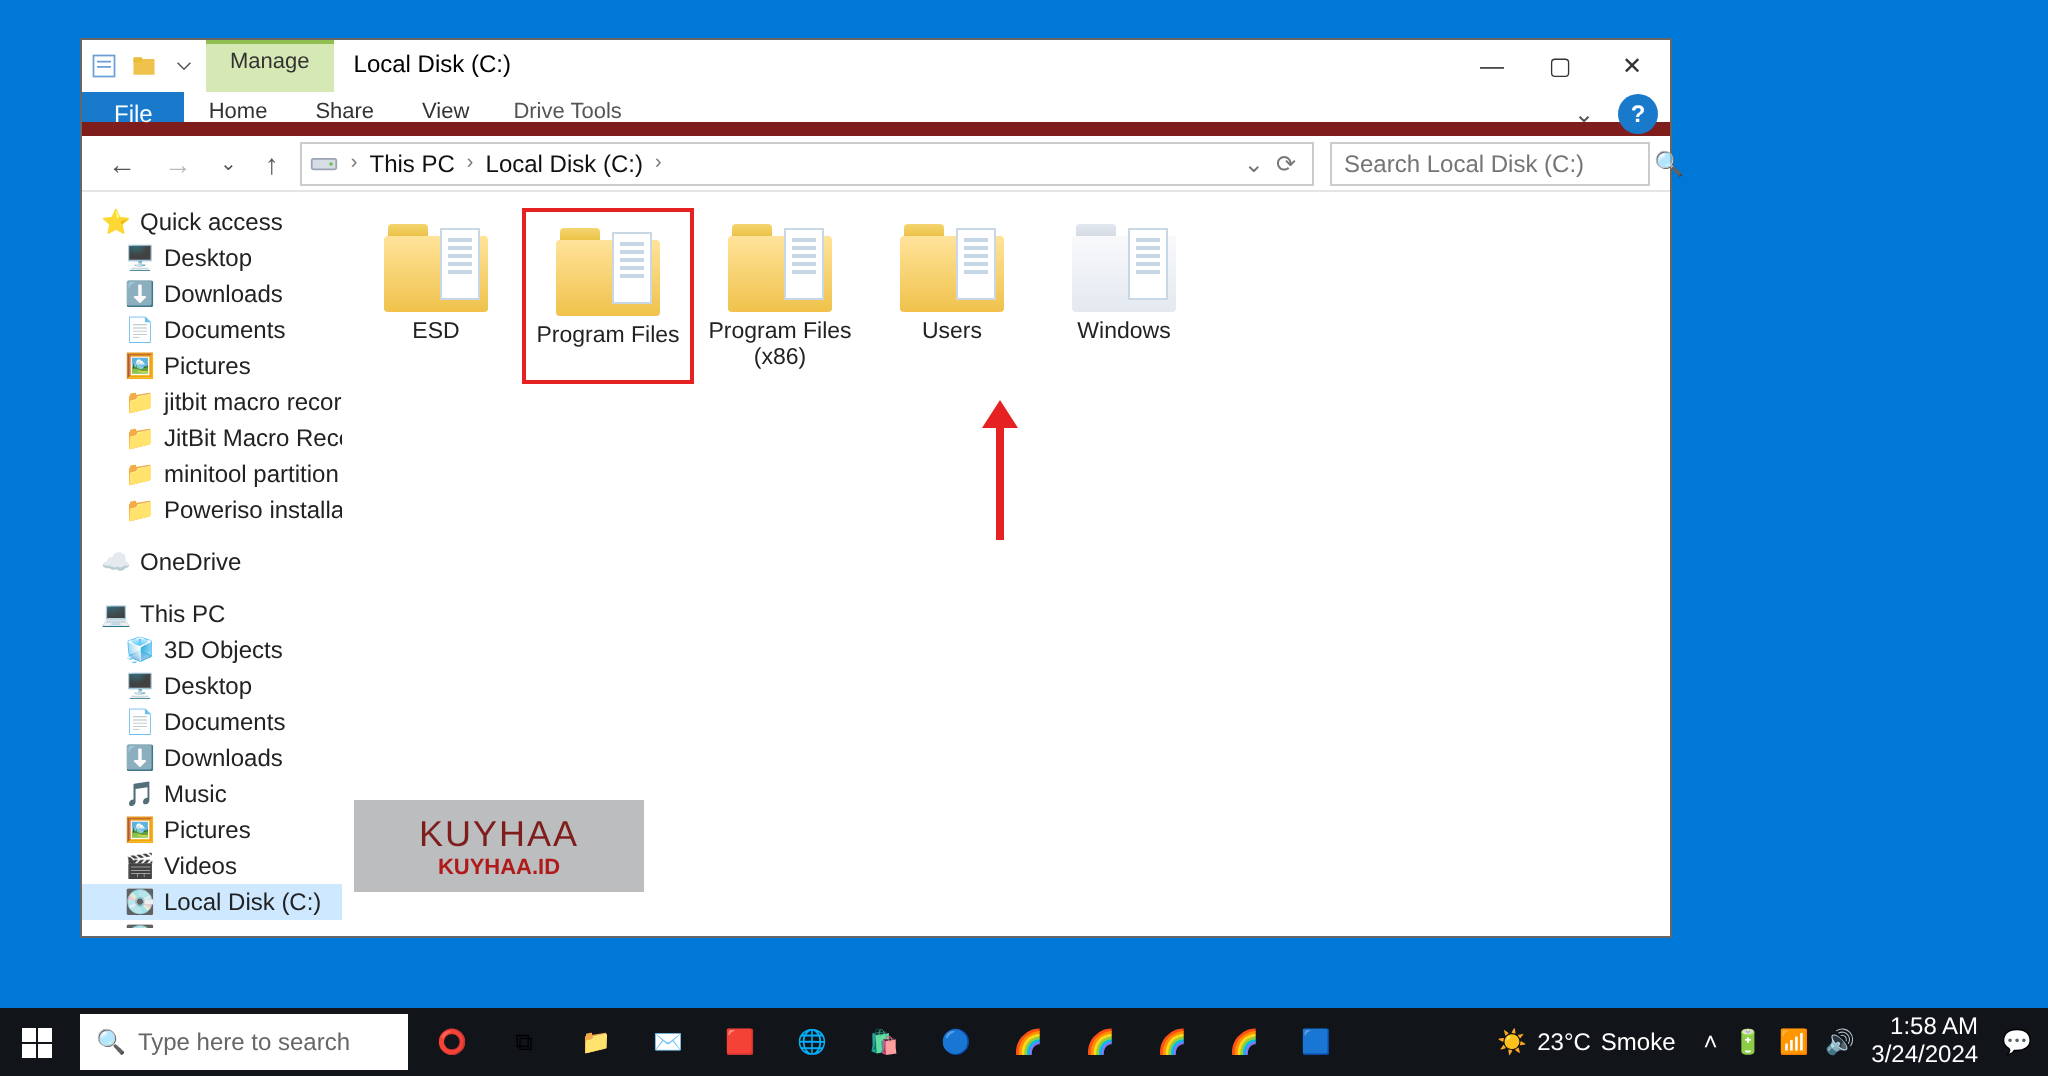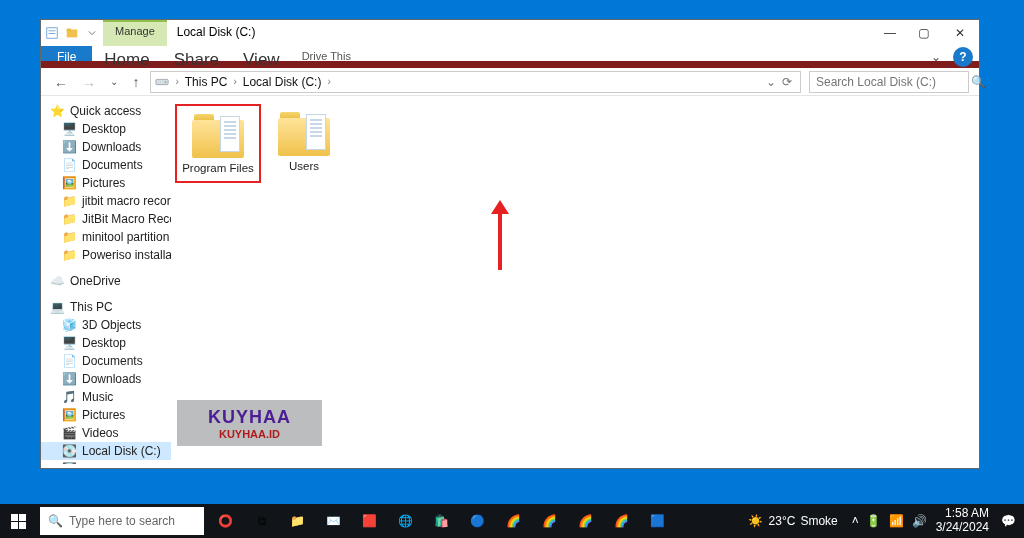--- a/index.html
+++ b/index.html
@@ -1,35 +1,35 @@
 <!DOCTYPE html>
 <html><head>
 <meta charset="utf-8">
 <style>
 *{margin:0;padding:0;box-sizing:border-box;font-family:'Segoe UI',Tahoma,sans-serif;font-size:12px;-webkit-user-select:none;user-select:none}
 html,body{width:1024px;height:538px;overflow:hidden}
 body{background:#0078d7;position:relative}
 
 
-.window{position:absolute;left:40px;top:19px;width:940px;height:450px;background:#fff;border:1px solid #666;display:flex;flex-direction:column}
+.window{position:absolute;left:40px;top:19px;width:796px;height:450px;background:#fff;border:1px solid #666;display:flex;flex-direction:column}
 
 
 .titlebar{height:26px;display:flex;align-items:stretch;background:#fff}
 .tb-left{display:flex;align-items:center;gap:6px;padding:0 4px}
 .tb-mini-icon{width:14px;height:14px;display:inline-flex;align-items:center;justify-content:center}
 .tb-manage{background:#d6e9b5;border-top:2px solid #8fc04f;padding:3px 12px 0;font-size:11px;color:#333}
 .tb-title{flex:1;padding:5px 10px;font-size:12px;color:#000}
 .tb-controls{display:flex}
 .tb-btn{width:34px;height:26px;display:flex;align-items:center;justify-content:center;font-size:12px;color:#333}
 .tb-btn.close{width:38px}
 
 
 .ribbon{height:22px;display:flex;align-items:stretch;border-bottom:7px solid #7f1d1d;background:#fff}
 .ribbon-file{background:#1979ca;color:#fff;padding:4px 16px;font-size:12px}
-.ribbon-tab{padding:4px 12px;font-size:17px;color:#333}
+.ribbon-tab{padding:4px 12px;font-size:11px;color:#333}
 .ribbon-tool{padding:4px 10px;font-size:11px;color:#555;border-left:0}
 .ribbon-flex{flex:1}
 .ribbon-help{width:20px;height:20px;border-radius:50%;background:#1979ca;color:#fff;display:flex;align-items:center;justify-content:center;font-size:12px;margin:1px 6px;font-weight:bold}
 .ribbon-chev{padding:4px 6px;color:#555}
 
 
 .addr{height:28px;display:flex;align-items:center;gap:8px;padding:0 10px;border-bottom:1px solid #e5e5e5;background:#fff}
 .nav-arrow{color:#555;font-size:14px;padding:0 3px}
 .nav-arrow.d{color:#bbb}
 .addr-box{flex:1;height:22px;border:1px solid #ccc;display:flex;align-items:center;padding:0 4px;gap:4px}
@@ -64,21 +64,21 @@
 .f-icon.win .tab{background:linear-gradient(#e4e9f0,#d0d6df)}
 .f-label{font-size:11.5px;color:#222;line-height:1.15;word-break:break-word;max-width:82px}
 
 
 .red-arrow{position:absolute;left:323px;top:104px;width:12px;height:70px}
 .red-arrow .shaft{position:absolute;left:4px;top:10px;width:4px;height:60px;background:#e52121}
 .red-arrow .head{position:absolute;left:-3px;top:0;width:0;height:0;border-left:9px solid transparent;border-right:9px solid transparent;border-bottom:14px solid #e52121}
 
 
 .wm{position:absolute;left:6px;bottom:18px;width:145px;height:46px;background:#bcbdbe;display:flex;flex-direction:column;align-items:center;justify-content:center}
-.wm1{font-size:18px;font-weight:700;color:#4c1d95;letter-spacing:1px}
+.wm1{font-size:18px;font-weight:400;color:#7f1d1d;letter-spacing:1px}
 .wm2{font-size:11px;font-weight:700;color:#b11a1a}
 
 
 .status{height:4px;background:#fff}
 
 
 .taskbar{position:absolute;left:0;right:0;bottom:0;height:34px;background:#111418;display:flex;align-items:center}
 .start{width:36px;height:34px;display:flex;align-items:center;justify-content:center}
 .win-logo{display:grid;grid-template-columns:7px 7px;grid-template-rows:7px 7px;gap:1px}
 .win-logo span{background:#fff}
@@ -124,21 +124,21 @@
       <div class="tb-btn">▢</div>
       <div class="tb-btn close">✕</div>
     </div>
   </div>
 
   <div class="ribbon">
     <div class="ribbon-file">File</div>
     <div class="ribbon-tab">Home</div>
     <div class="ribbon-tab">Share</div>
     <div class="ribbon-tab">View</div>
-    <div class="ribbon-tool">Drive This</div>
+    <div class="ribbon-tool">Drive Tools</div>
     <div class="ribbon-flex"></div>
     <div class="ribbon-chev">⌄</div>
     <div class="ribbon-help">?</div>
   </div>
 
   <div class="addr">
     <span class="nav-arrow">←</span>
     <span class="nav-arrow d">→</span>
     <span class="nav-arrow" style="font-size:10px">⌄</span>
     <span class="nav-arrow">↑</span>
@@ -254,35 +254,59 @@
             <span class="nt-icon">💽</span>
             <span>Local Disk (D:)</span>
           </div>
 
       </div>
 
     </div>
 
     <div class="content">
       <div class="folders">
+        <div class="folder">
+            <div class="f-icon">
+              <div class="tab"></div>
+              <div class="paper"></div>
+              <div class="body"></div>
+            </div>
+            <div class="f-label">ESD</div>
+          </div>
         <div class="folder highlight">
             <div class="f-icon">
               <div class="tab"></div>
               <div class="paper"></div>
               <div class="body"></div>
             </div>
             <div class="f-label">Program Files</div>
           </div>
         <div class="folder">
             <div class="f-icon">
               <div class="tab"></div>
               <div class="paper"></div>
               <div class="body"></div>
             </div>
+            <div class="f-label">Program Files (x86)</div>
+          </div>
+        <div class="folder">
+            <div class="f-icon">
+              <div class="tab"></div>
+              <div class="paper"></div>
+              <div class="body"></div>
+            </div>
             <div class="f-label">Users</div>
+          </div>
+        <div class="folder">
+            <div class="f-icon win">
+              <div class="tab"></div>
+              <div class="paper"></div>
+              <div class="body"></div>
+            </div>
+            <div class="f-label">Windows</div>
           </div>
       </div>
 
       <div class="red-arrow">
           <div class="head"></div>
           <div class="shaft"></div>
         </div>
 
       <div class="wm">
         <div class="wm1">KUYHAA</div>

